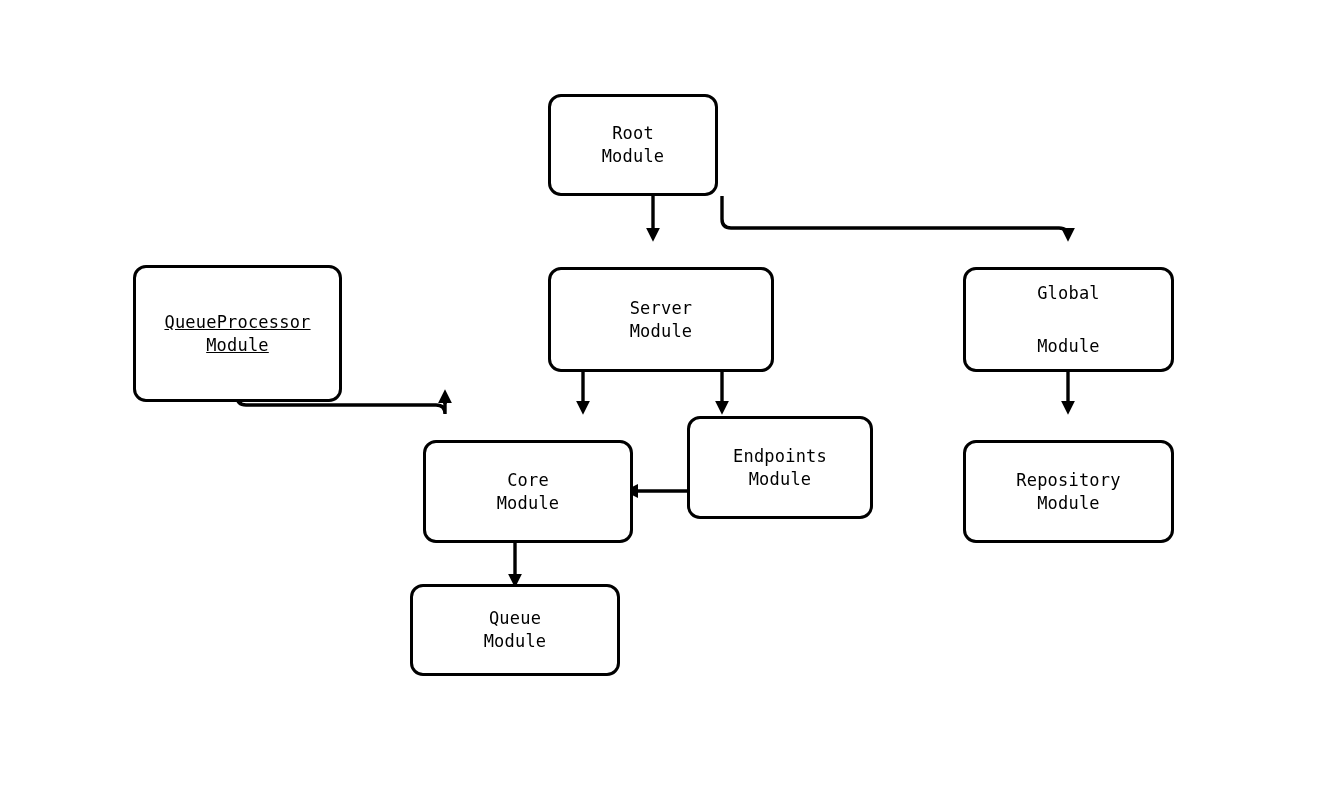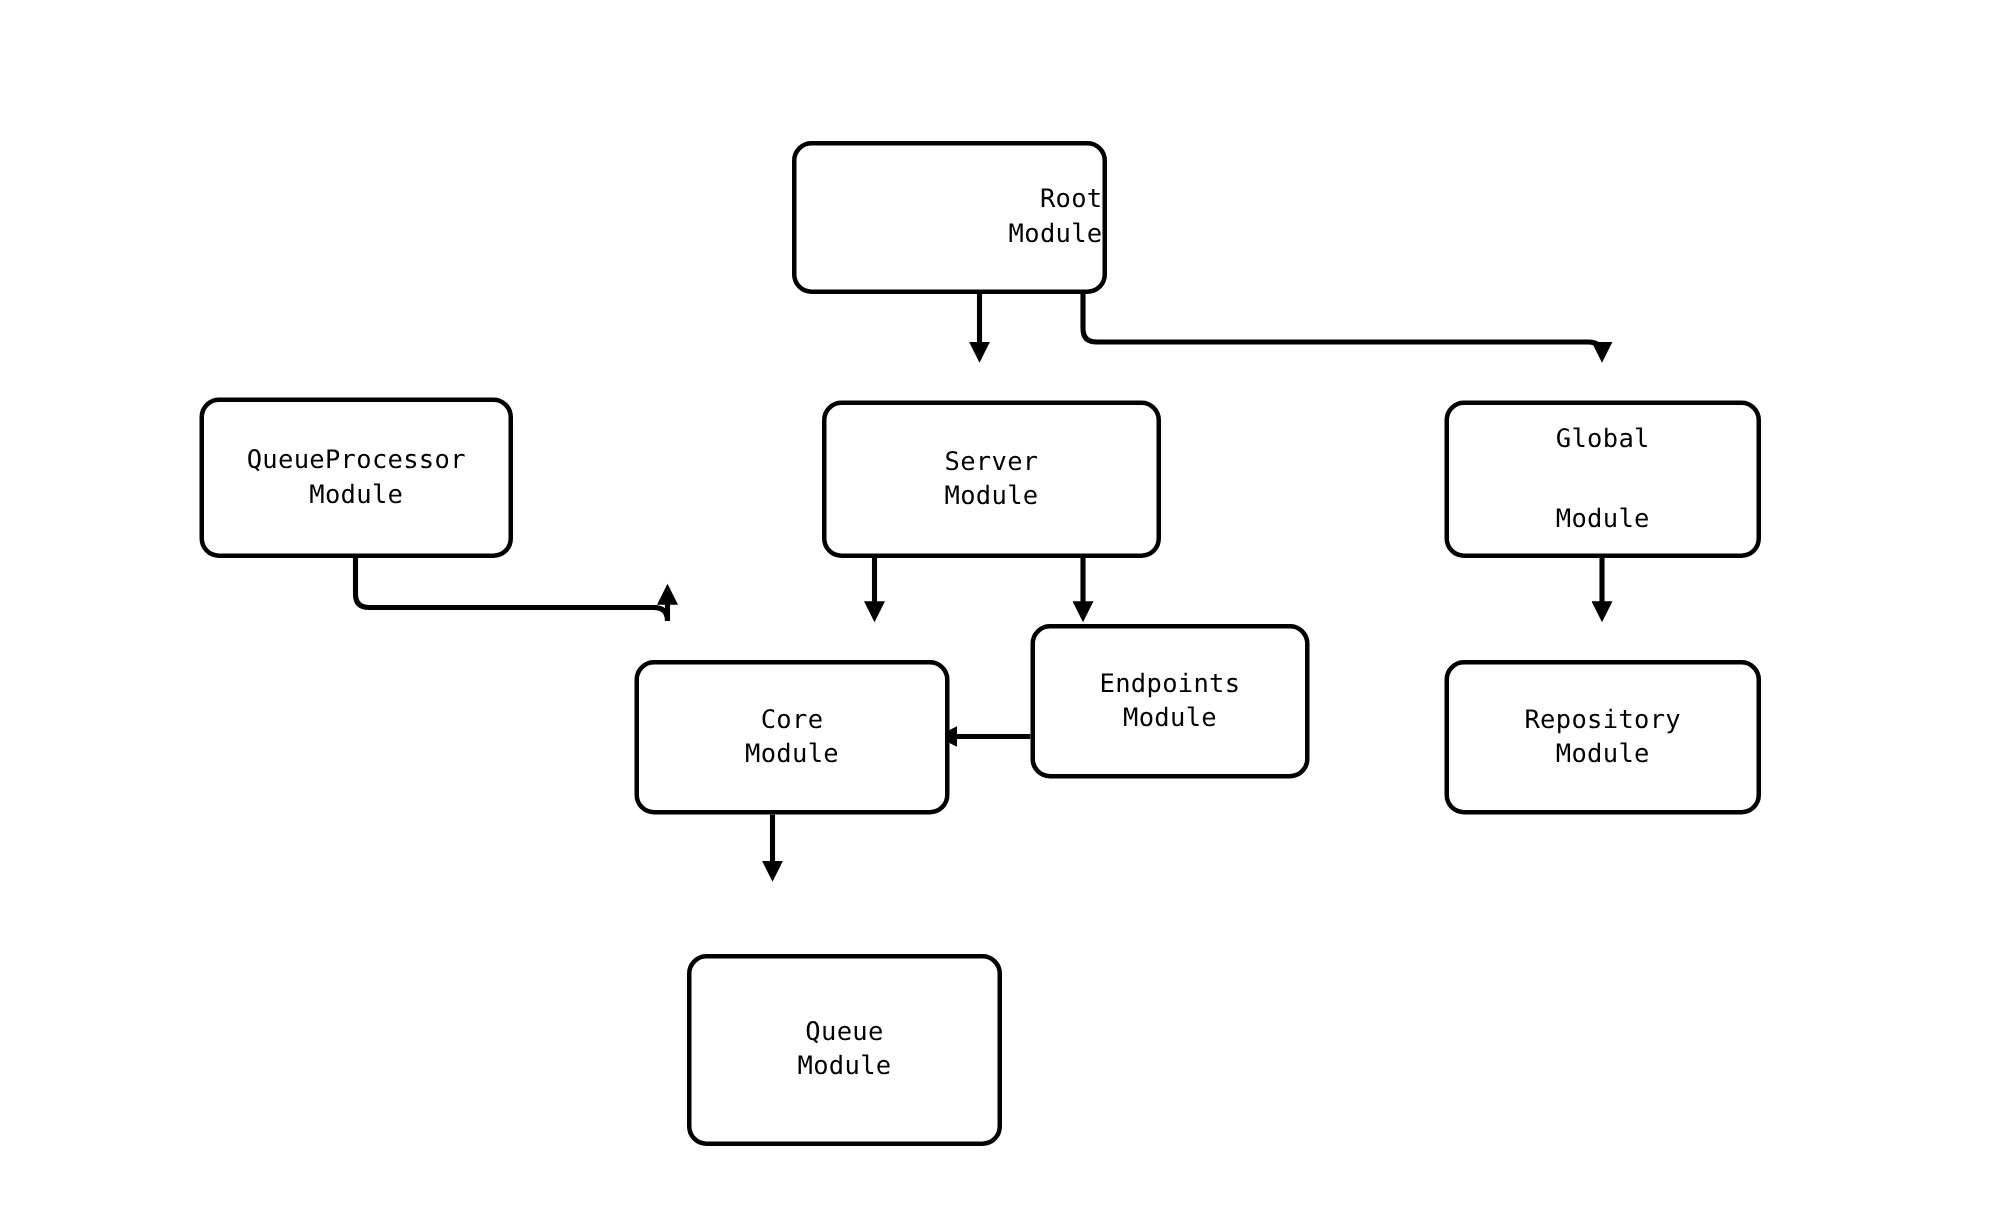--- a/index.html
+++ b/index.html
@@ -89,26 +89,26 @@
 
     <g>
       <path d="M 1068 372 L 1068 402" fill="none" stroke="#000000" stroke-width="3.4" marker-end="url(#arrowhead-down)"></path>
     </g>
 
     <g>
       <path d="M 515 543 L 515 575" fill="none" stroke="#000000" stroke-width="3.4" marker-end="url(#arrowhead-down)"></path>
     </g>
   </svg>
 
-  <div class="node" style="left:528px; top:94px; width:210px; height:102px;align-items:flex-end;">
+  <div class="node" style="left:548px; top:94px; width:170px; height:102px;">
     <span class="node-line">Root</span>
     <span class="node-line">Module</span>
   </div>
 
-  <div class="node" style="left:133px; top:265px; width:209px; height:107px;">
+  <div class="node" style="left:133px; top:265px; width:209px; height:137px;text-decoration:underline;">
     <span class="node-line">QueueProcessor</span>
     <span class="node-line">Module</span>
   </div>
 
   <div class="node" style="left:548px; top:267px; width:226px; height:105px;">
     <span class="node-line">Server</span>
     <span class="node-line">Module</span>
   </div>
 
   <div class="node" style="left:963px; top:267px; width:211px; height:105px;gap:30px;">
@@ -124,18 +124,18 @@
   <div class="node" style="left:687px; top:416px; width:186px; height:103px;">
     <span class="node-line">Endpoints</span>
     <span class="node-line">Module</span>
   </div>
 
   <div class="node" style="left:963px; top:440px; width:211px; height:103px;">
     <span class="node-line">Repository</span>
     <span class="node-line">Module</span>
   </div>
 
-  <div class="node" style="left:410px; top:636px; width:210px; height:128px;margin-left:48px;">
+  <div class="node" style="left:410px; top:584px; width:210px; height:92px;">
     <span class="node-line">Queue</span>
     <span class="node-line">Module</span>
   </div>
 
 </div>
 
 </body></html>

